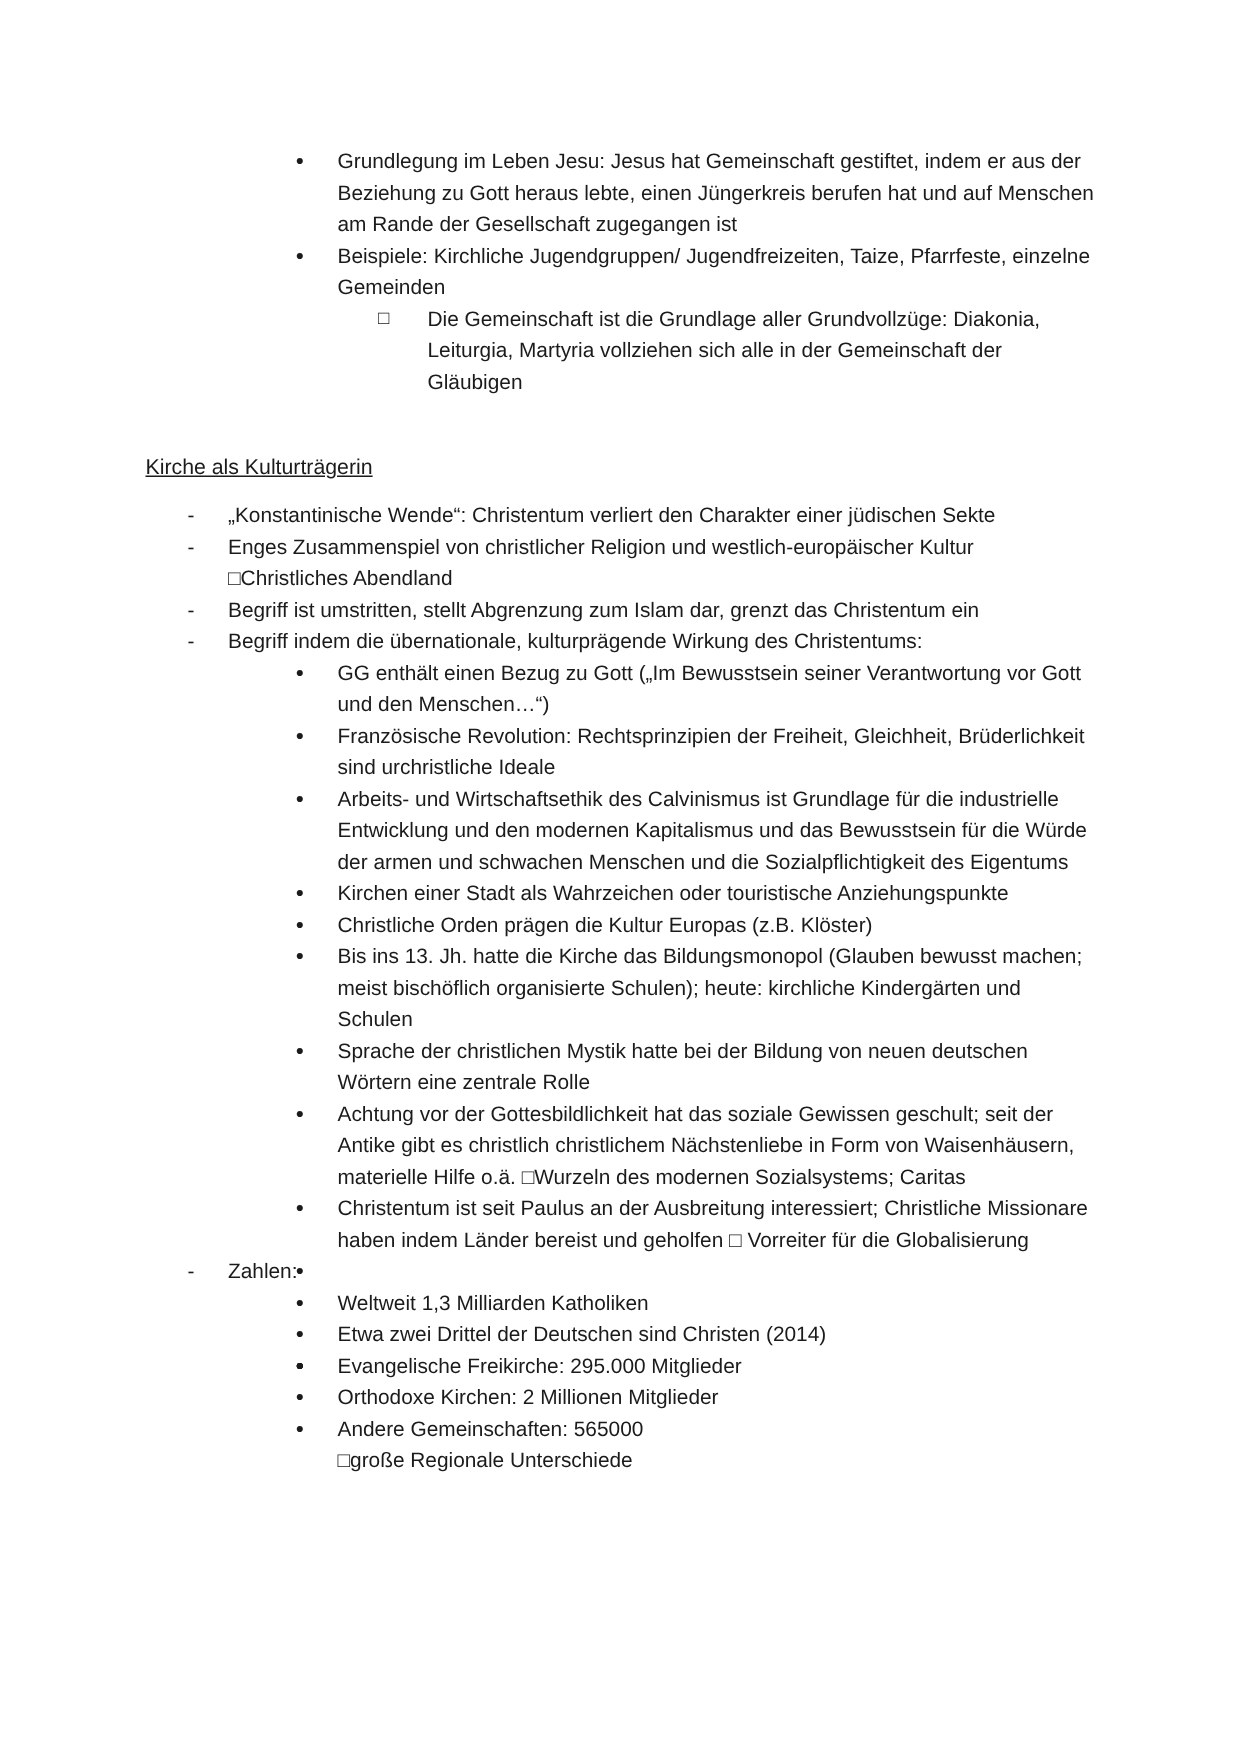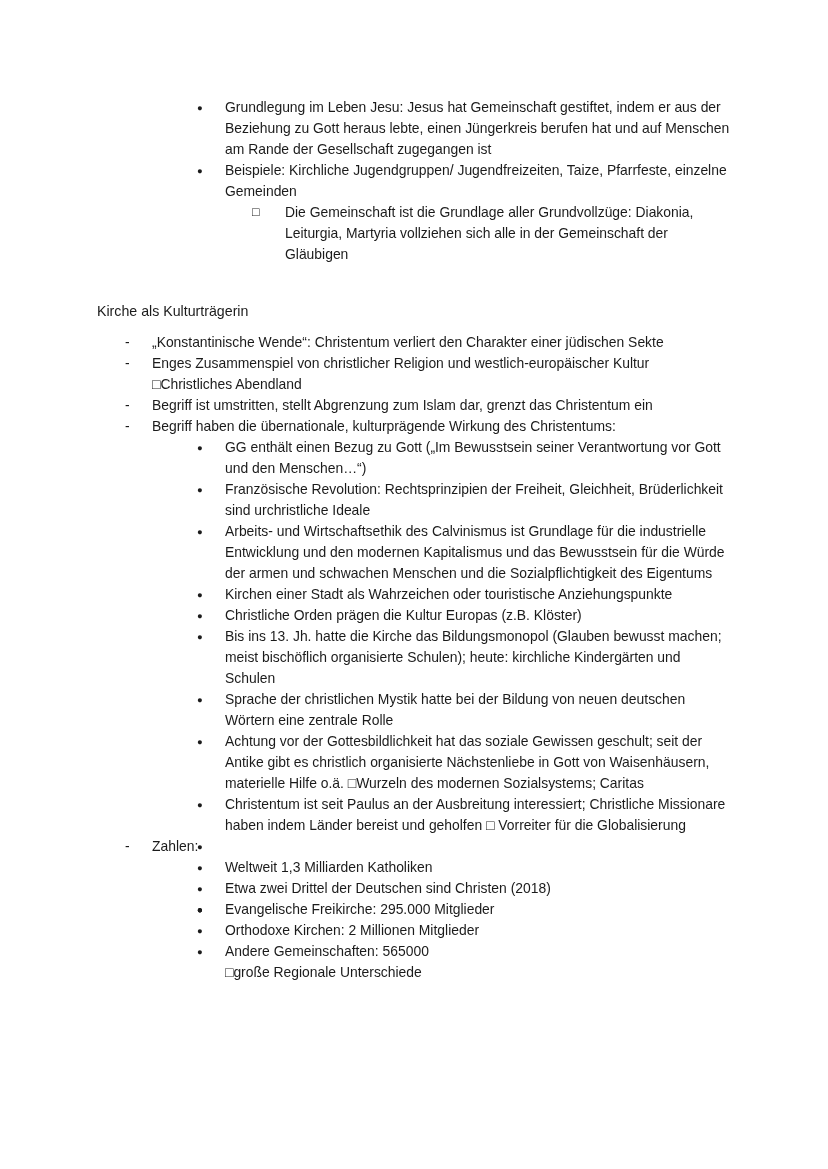--- a/index.html
+++ b/index.html
@@ -36,20 +36,21 @@
   
   .dash { padding-left: 55px; }
   .dash .marker { left: 28px; font-size: 13.9px; }
   
   .tofu { padding-left: 188px; }
   .tofu .marker { left: 155px; font-size: 12.5px; }
   
   .heading { margin: 12px 0 10px 0; }
   .heading .heading-text {
     display: inline;
+    text-decoration: underline;
     font-size: 14.2px;
   }
   .gap { height: 24px; }
 </style>
 </head>
 <body>
 
 <div class="page">
   <div id="doc">
       <div class="block bullet">
@@ -74,21 +75,21 @@
         <span class="marker">-</span>
         <span class="text">Enges Zusammenspiel von christlicher Religion und westlich-europäischer Kultur
 □Christliches Abendland</span>
       </div>
       <div class="block dash">
         <span class="marker">-</span>
         <span class="text">Begriff ist umstritten, stellt Abgrenzung zum Islam dar, grenzt das Christentum ein</span>
       </div>
       <div class="block dash">
         <span class="marker">-</span>
-        <span class="text">Begriff haben die übernationale, kulturprägende Wirkung des Christentums:</span>
+        <span class="text">Begriff indem die übernationale, kulturprägende Wirkung des Christentums:</span>
       </div>
       <div class="block bullet">
         <span class="marker">●</span>
         <span class="text">GG enthält einen Bezug zu Gott („Im Bewusstsein seiner Verantwortung vor Gott und den Menschen…“)</span>
       </div>
       <div class="block bullet">
         <span class="marker">●</span>
         <span class="text">Französische Revolution: Rechtsprinzipien der Freiheit, Gleichheit, Brüderlichkeit sind urchristliche Ideale</span>
       </div>
       <div class="block bullet">
@@ -106,40 +107,40 @@
       <div class="block bullet">
         <span class="marker">●</span>
         <span class="text">Bis ins 13. Jh. hatte die Kirche das Bildungsmonopol (Glauben bewusst machen; meist bischöflich organisierte Schulen); heute: kirchliche Kindergärten und Schulen</span>
       </div>
       <div class="block bullet">
         <span class="marker">●</span>
         <span class="text">Sprache der christlichen Mystik hatte bei der Bildung von neuen deutschen Wörtern eine zentrale Rolle</span>
       </div>
       <div class="block bullet">
         <span class="marker">●</span>
-        <span class="text">Achtung vor der Gottesbildlichkeit hat das soziale Gewissen geschult; seit der Antike gibt es christlich organisierte Nächstenliebe in Gott von Waisenhäusern, materielle Hilfe o.ä. □Wurzeln des modernen Sozialsystems; Caritas</span>
+        <span class="text">Achtung vor der Gottesbildlichkeit hat das soziale Gewissen geschult; seit der Antike gibt es christlich christlichem Nächstenliebe in Form von Waisenhäusern, materielle Hilfe o.ä. □Wurzeln des modernen Sozialsystems; Caritas</span>
       </div>
       <div class="block bullet">
         <span class="marker">●</span>
         <span class="text">Christentum ist seit Paulus an der Ausbreitung interessiert; Christliche Missionare haben indem Länder bereist und geholfen □ Vorreiter für die Globalisierung</span>
       </div>
       <div class="block bullet">
         <span class="marker">●</span>
       </div>
       <div class="block dash">
         <span class="marker">-</span>
         <span class="text">Zahlen:</span>
       </div>
       <div class="block bullet">
         <span class="marker">●</span>
         <span class="text">Weltweit 1,3 Milliarden Katholiken</span>
       </div>
       <div class="block bullet">
         <span class="marker">●</span>
-        <span class="text">Etwa zwei Drittel der Deutschen sind Christen (2018)</span>
+        <span class="text">Etwa zwei Drittel der Deutschen sind Christen (2014)</span>
       </div>
       <div class="block bullet">
         <span class="marker">●</span>
       </div>
       <div class="block bullet">
         <span class="marker">●</span>
       </div>
       <div class="block bullet">
         <span class="marker">●</span>
       </div>

